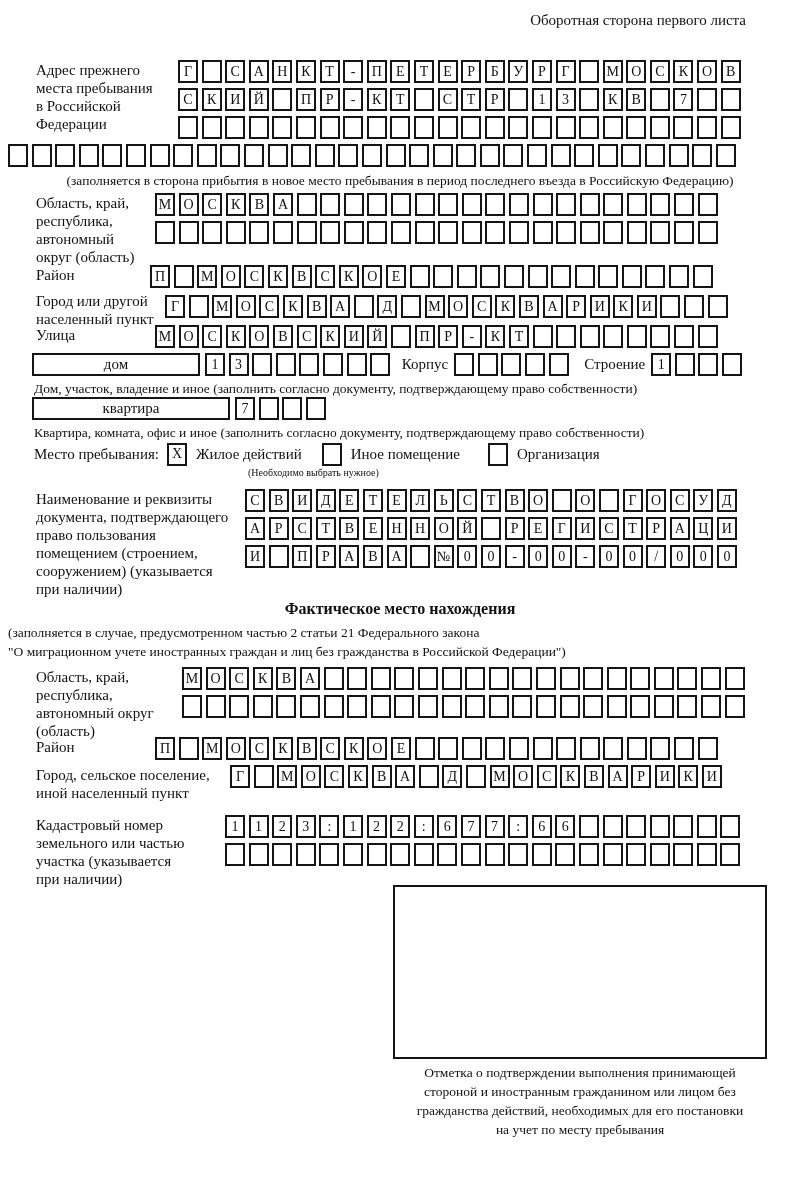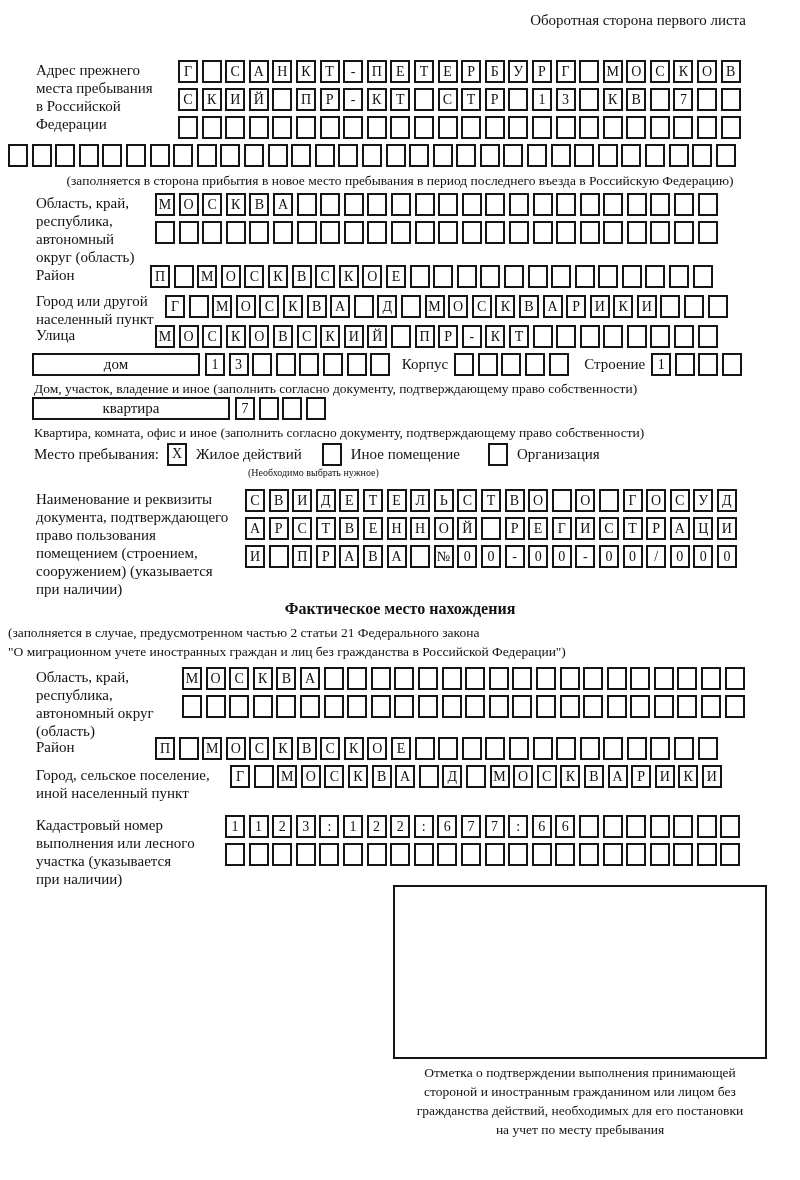--- a/index.html
+++ b/index.html
@@ -611,21 +611,21 @@
         <span class="cell">А</span>
         <span class="cell">Р</span>
         <span class="cell">И</span>
         <span class="cell">К</span>
         <span class="cell">И</span>
       </div>
   </div>
 
   <div class="frow mt10 h62">
     <div class="lbl w217 ind">Кадастровый номер
-выполнения или лесного
+земельного или частью
 участка (указывается
 при наличии)</div>
     <div class="gridcol">
       <div class="cells">
           <span class="cell">1</span>
           <span class="cell">1</span>
           <span class="cell">2</span>
           <span class="cell">3</span>
           <span class="cell">:</span>
           <span class="cell">1</span>

